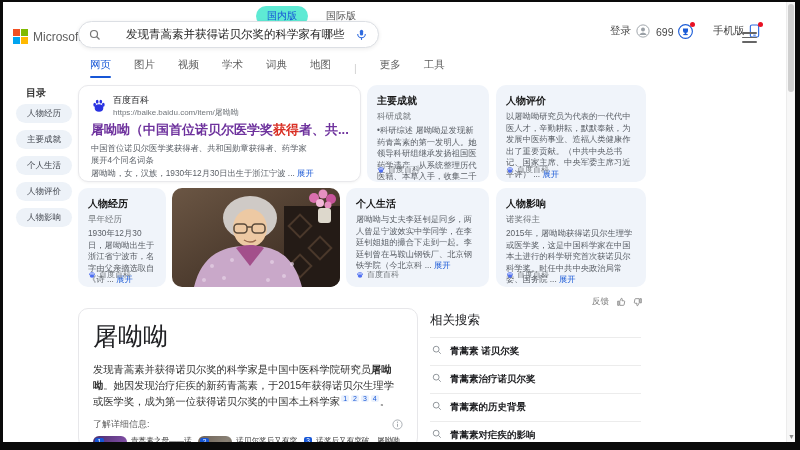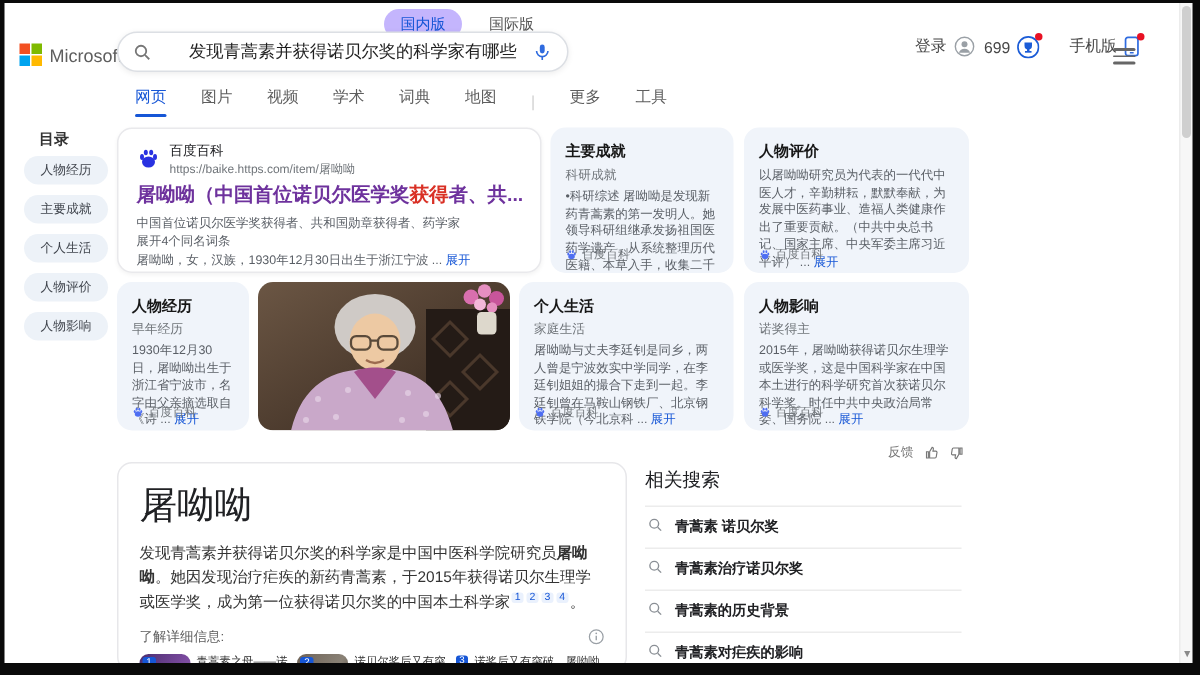--- a/index.html
+++ b/index.html
@@ -8,21 +8,21 @@
   .frame { position:absolute; background:#0a0a0a; z-index:60; }
   .frame.left{left:0;top:0;width:3px;height:100%;}
   .frame.right{right:0;top:0;width:5px;height:100%;}
   .frame.top{left:0;top:0;width:100%;height:2px;}
   .frame.bottom{left:0;bottom:0;width:100%;height:8px;}
   .scrollbar{position:absolute;right:5px;top:2px;bottom:8px;width:9px;background:#f7f7f7;border-left:1px solid #ececec;z-index:55;}
   .scroll-thumb{position:absolute;top:2px;left:1px;width:6px;height:88px;background:#cfcfcf;border-radius:3px;}
   .scroll-arrow{position:absolute;bottom:1px;left:0;width:9px;text-align:center;font-size:7px;color:#8a8a8a;line-height:8px;}
 
   
-  .region-pill{position:absolute;left:256px;top:6px;background:#c4b5fd;color:#1656d6;font-size:10px;padding:3px 11px;border-radius:11px;}
+  .region-pill{position:absolute;left:256px;top:6px;background:#5eead4;color:#1656d6;font-size:10px;padding:3px 11px;border-radius:11px;}
   .region-alt{position:absolute;left:326px;top:9px;color:#555;font-size:10px;}
   .logo{position:absolute;left:13px;top:29px;display:flex;align-items:center;gap:5px;}
   .mslogo{display:grid;grid-template-columns:7px 7px;grid-template-rows:7px 7px;gap:1px;}
   .mslogo i{display:block;}
   .logo-text{font-size:12px;color:#5e5e5e;}
   .searchbox{position:absolute;left:78px;top:21px;width:301px;height:27px;border:1px solid #dcdfe4;border-radius:15px;box-shadow:0 1px 4px rgba(0,0,0,.08);display:flex;align-items:center;padding:0 10px;background:#fff;}
   .searchbox input{border:none;outline:none;flex:1;font-size:11.5px;color:#1f1f1f;margin-left:23px;font-family:inherit;background:transparent;}
   .acct{position:absolute;top:24px;display:flex;align-items:center;font-size:10.5px;color:#474747;}
   .reddot{position:absolute;width:5px;height:5px;background:#e81123;border-radius:50%;}
   .hamburger{position:absolute;left:742px;top:29px;width:15px;cursor:pointer;}
@@ -168,21 +168,21 @@
     <div class="site-row">
       <svg width="16" height="16" viewBox="0 0 24 24">
           <ellipse cx="12" cy="15" rx="6.5" ry="5.5" fill="#2932e1"></ellipse>
           <ellipse cx="5.5" cy="10" rx="2" ry="3" fill="#2932e1"></ellipse>
           <ellipse cx="18.5" cy="10" rx="2" ry="3" fill="#2932e1"></ellipse>
           <ellipse cx="9.3" cy="5.5" rx="2" ry="2.8" fill="#2932e1"></ellipse>
           <ellipse cx="14.7" cy="5.5" rx="2" ry="2.8" fill="#2932e1"></ellipse>
         </svg>
       <span>
         <div class="site-name">百度百科</div>
-        <div class="site-url">https://baike.https.com/item/屠呦呦</div>
+        <div class="site-url">https://baike.baidu.com/item/屠呦呦</div>
       </span>
     </div>
     <div class="result-title"><span>屠呦呦（中国首位诺贝尔医学奖</span><span class="hl">获得</span><span>者、共...</span></div>
     <div class="meta-line">中国首位诺贝尔医学奖获得者、共和国勋章获得者、药学家</div>
     <div class="meta-line">展开4个同名词条</div>
     <div class="meta-line"><span>屠呦呦，女，汉族，1930年12月30日出生于浙江宁波 ... </span><span class="expand">展开</span></div>
   </div>
 
   <div class="card" style="left:367px;top:85px;width:122px;height:97px;">
     <h4>主要成就</h4>
@@ -271,21 +271,20 @@
           <circle cx="112" cy="88" r="2"></circle>
           <circle cx="120" cy="76" r="2"></circle>
           <circle cx="32" cy="92" r="2"></circle>
           <circle cx="96" cy="92" r="2"></circle>
       </g>
     </svg>
   </div>
 
   <div class="card" style="left:346px;top:188px;width:143px;height:99px;">
     <h4>个人生活</h4>
-    <div class="sub">家庭生活</div>
     <div class="body"><span>屠呦呦与丈夫李廷钊是同乡，两人曾是宁波效实中学同学，在李廷钊姐姐的撮合下走到一起。李廷钊曾在马鞍山钢铁厂、北京钢铁学院（今北京科 ... </span><span class="expand">展开</span></div>
     <div class="src">
         <svg width="8" height="8" viewBox="0 0 24 24">
           <ellipse cx="12" cy="15" rx="6.5" ry="5.5" fill="#4e6ef2"></ellipse>
           <ellipse cx="5.5" cy="10" rx="2" ry="3" fill="#4e6ef2"></ellipse>
           <ellipse cx="18.5" cy="10" rx="2" ry="3" fill="#4e6ef2"></ellipse>
           <ellipse cx="9.3" cy="5.5" rx="2" ry="2.8" fill="#4e6ef2"></ellipse>
           <ellipse cx="14.7" cy="5.5" rx="2" ry="2.8" fill="#4e6ef2"></ellipse>
         </svg>
         <span>百度百科</span>

